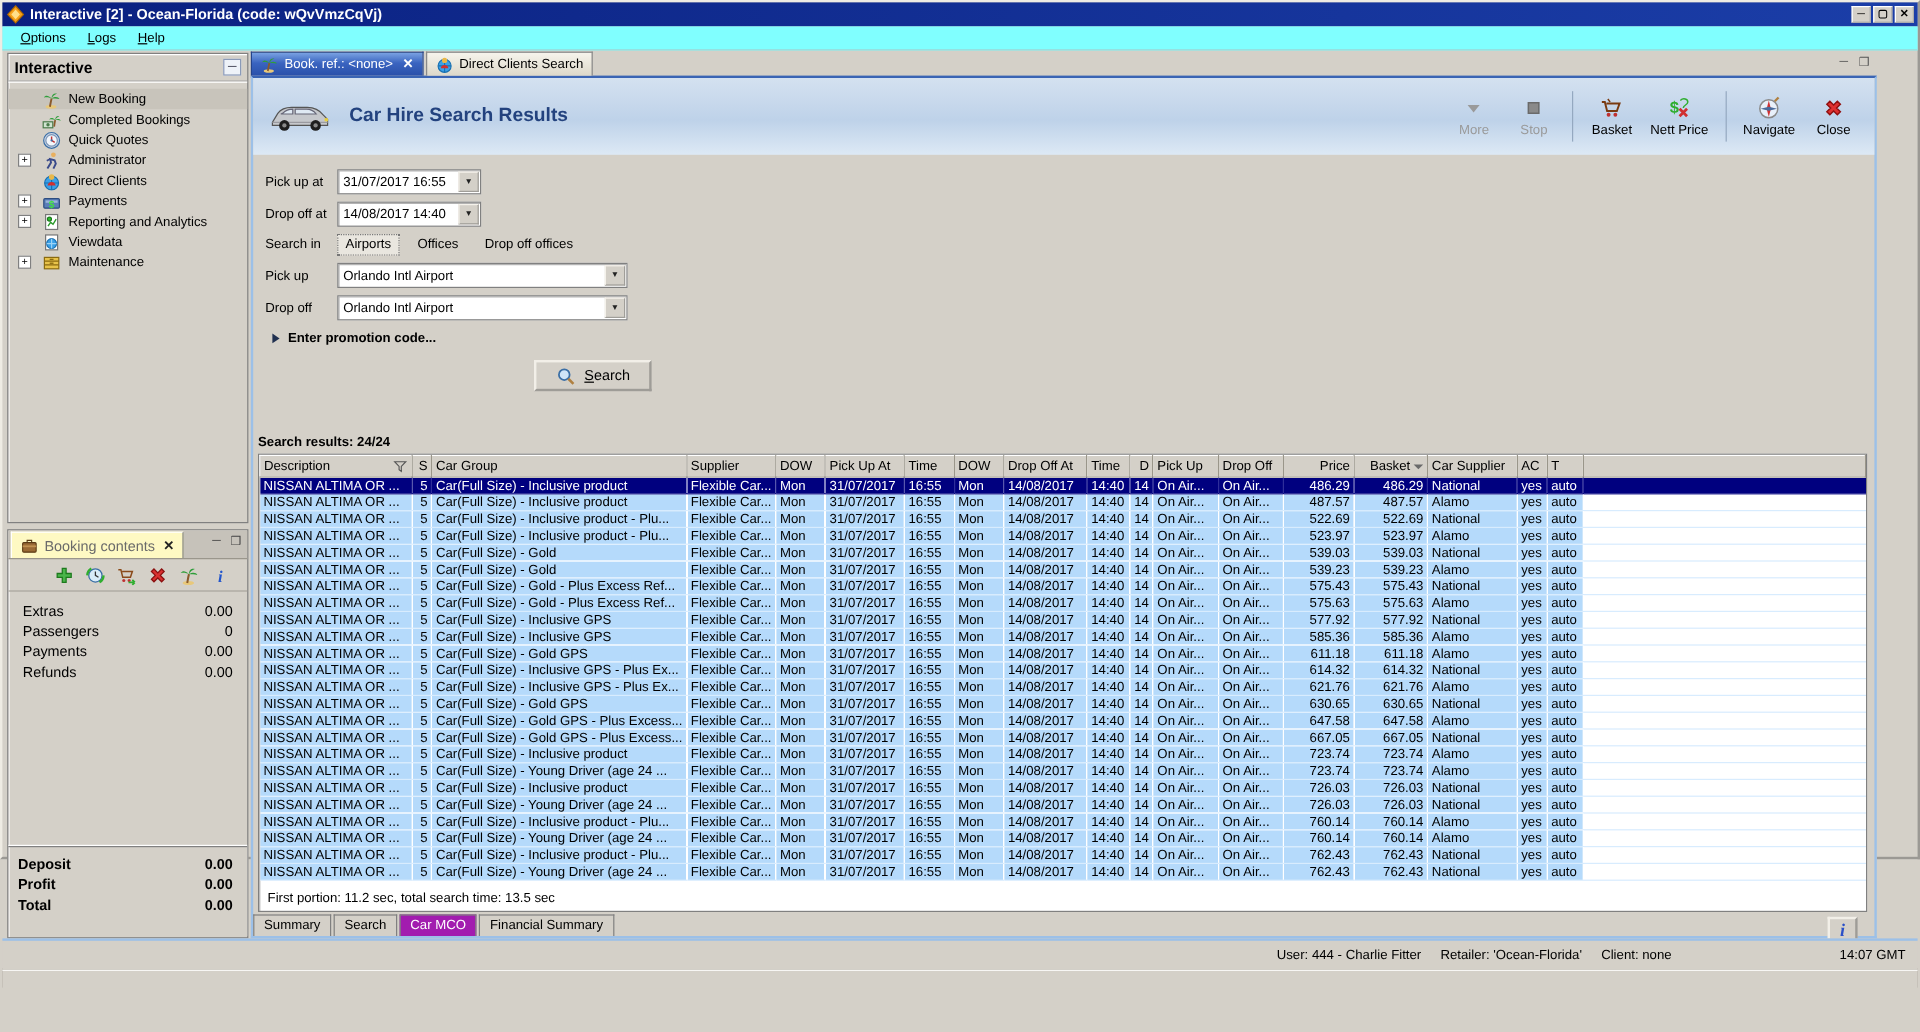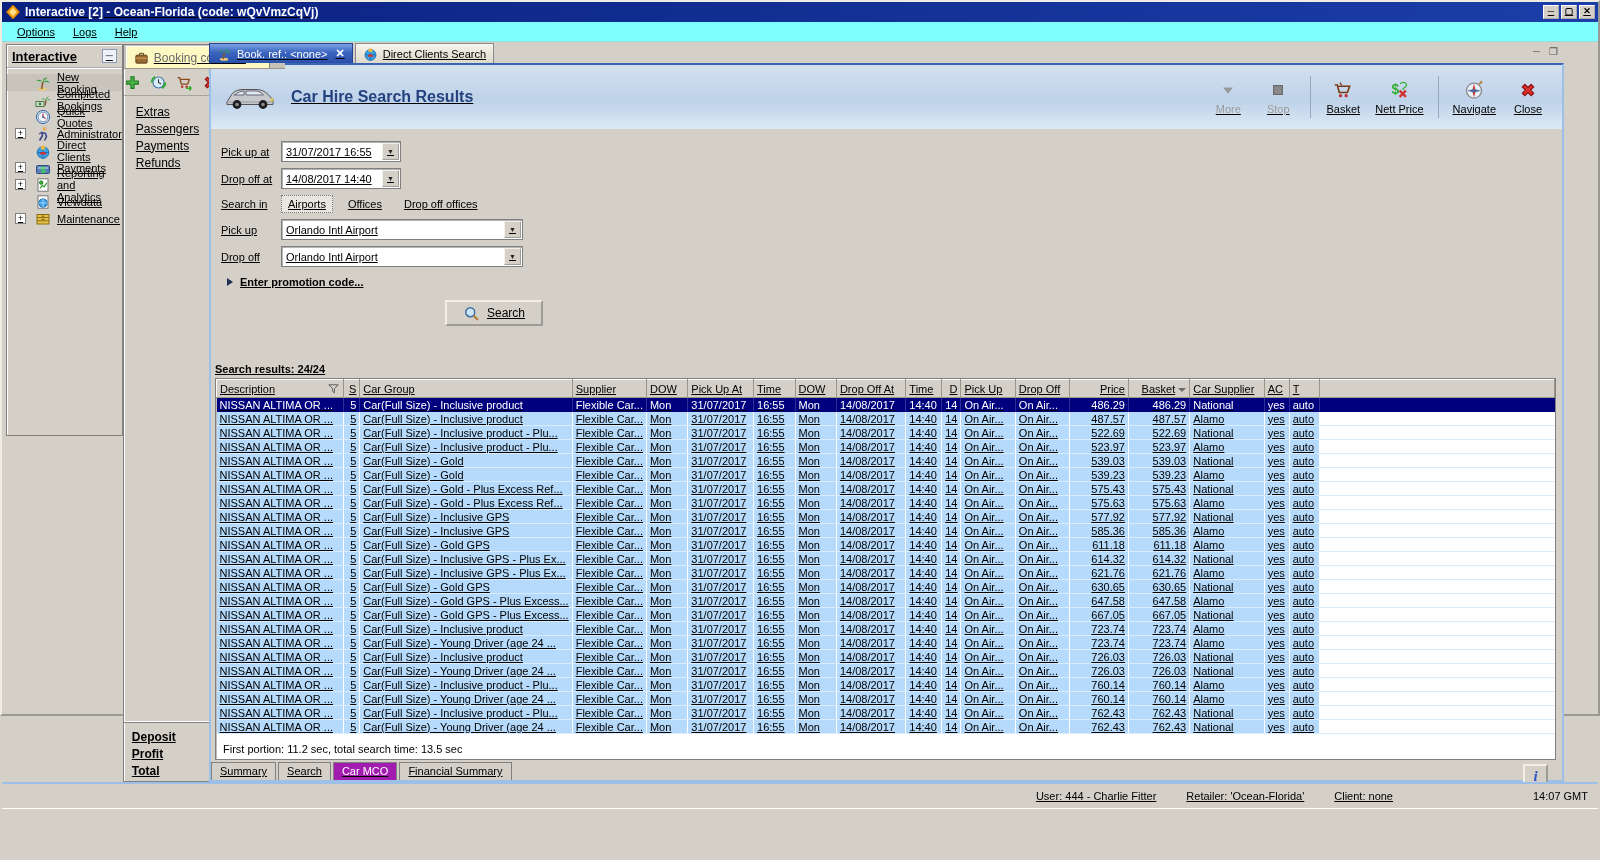--- a/index.html
+++ b/index.html
@@ -1,33 +1,33 @@
 <!DOCTYPE html>
 <html><head>
 <meta charset="utf-8">
 <style>
   * { box-sizing: border-box; margin:0; padding:0; }
   html,body { width:1600px; height:860px; overflow:hidden; }
   body { font-family:"Liberation Sans", sans-serif; font-size:11px; background:#d4d0c8; color:#000; }
-  .window { width:1600px; height:716px; border:2px outset #efece4; display:flex; flex-direction:column;text-decoration:underline; }
+  .window { width:1600px; height:716px; border:2px outset #efece4; display:flex; flex-direction:column; }
 
   
   .titlebar { height:20px; background:linear-gradient(90deg,#0a2080,#1b3ea8); color:#fff; display:flex; align-items:center; padding:0 3px; flex:0 0 auto; }
   .titlebar .appicon { width:16px; height:16px; margin-right:4px; }
   .titlebar .ttl { font-weight:bold; font-size:12px; letter-spacing:0; }
   .winbtns { margin-left:auto; display:flex; gap:2px; }
   .winbtn { width:16px; height:14px; background:#d4d0c8; border:1px outset #fff; color:#000; font-size:9px; line-height:11px; text-align:center; font-weight:bold; }
 
   
   .menubar { height:20px; background:#80ffff; display:flex; align-items:center; padding-left:6px; flex:0 0 auto; border-bottom:1px solid #9adada; }
   .menuitem { padding:2px 9px; }
 
   
   .content { flex:1 1 auto; display:flex; height:778px; }
-  .left-col { width:201px; margin:2px 2px 0 4px; display:flex; flex-direction:row; flex:0 0 auto; }
+  .left-col { width:201px; margin:2px 2px 0 4px; display:flex; flex-direction:column; flex:0 0 auto; }
   .main-col { flex:1 1 auto; margin-right:34px; display:flex; flex-direction:column; }
 
   
   .interactive-panel { height:392px; border:1px solid #808080; background:#d4d0c8; margin-bottom:5px; display:flex; flex-direction:column; box-shadow:inset 1px 1px 0 #fff; }
   .panel-header { height:24px; display:flex; align-items:center; padding:0 5px; font-weight:bold; font-size:13px; border-bottom:2px groove #fff; }
   .collapse-btn { margin-left:auto; width:15px; height:14px; border:1px solid #8a9ab8; background:#eef2f8; font-size:10px; line-height:12px; text-align:center; color:#334; }
   .tree { padding-top:5px; }
   .tree-row { height:17px; display:flex; align-items:center; }
   .tree-row.selected { background:#c8c4bb; }
   .expander { width:11px; height:11px; border:1px solid #808080; background:#fff; font-size:9px; line-height:9px; text-align:center; margin-left:8px; flex:0 0 auto; }
@@ -40,21 +40,21 @@
   .bp-tabrow { height:24px; background:#c6c2ba; display:flex; align-items:flex-end; position:relative; border-bottom:1px solid #9a968c; }
   .bp-tab { display:flex; align-items:center; gap:5px; height:22px; padding:0 7px; background:#fef9c3; border:1px solid #fff; border-right-color:#808080; border-bottom:none; color:#6a6a6a; font-size:12px; margin-left:2px; }
   .bp-close { color:#222; font-weight:bold; font-size:11px; margin-left:2px; }
   .bp-winbtns { position:absolute; right:5px; top:3px; display:flex; gap:8px; color:#444; font-size:10px; }
   .bp-toolbar { height:27px; display:flex; align-items:center; justify-content:flex-end; gap:9px; padding-right:14px; border-bottom:1px solid #a8a49c; }
   .bp-toolbar .ic { width:17px; height:17px; }
   .bp-rows { padding:7px 12px 0 12px; font-size:12px; }
   .bp-row { display:flex; height:17px; align-items:center; }
   .bp-row .v { margin-left:auto; }
   .bp-fill { flex:1 1 auto; }
-  .bp-totals { border-top:1px solid #808080; box-shadow:0 -1px 0 #fff; padding:5px 12px 2px 8px; font-size:12px; font-weight:bold; }
+  .bp-totals { border-top:1px solid #808080; box-shadow:0 -1px 0 #fff; padding:5px 12px 19px 8px; font-size:12px; font-weight:bold; }
   .bp-totals .bp-row { height:17px; }
 
   
   .doc-tabs { height:21px; display:flex; align-items:flex-end; position:relative; }
   .doc-tab { display:flex; align-items:center; gap:5px; height:20px; padding:0 7px; font-size:11px; border:1px solid #8a8a8a; border-bottom:none; }
   .doc-tab.active { background:linear-gradient(180deg,#7aa2e2 0%,#3a64c0 45%,#2a50aa 100%); color:#fff; border-color:#24448c; }
   .doc-tab.inactive { background:linear-gradient(180deg,#f6f4ec,#ddd8ca); color:#000; margin-left:2px; }
   .doc-tab .ic { width:15px; height:15px; }
   .tab-x { font-weight:bold; font-size:11px; color:#fff; margin-left:3px; }
   .mdi-btns { position:absolute; right:6px; top:4px; display:flex; gap:9px; color:#555; font-size:10px; }
@@ -102,21 +102,21 @@
   
   .status-row { flex:1 1 auto; position:relative; }
   .status-text { position:absolute; left:12px; bottom:5px; }
   .info-btn { position:absolute; right:14px; top:4px; width:25px; height:25px; background:#d4d0c8; border:2px outset #f2efe8; text-align:center; font-family:"Liberation Serif", serif; font-style:italic; font-weight:bold; font-size:15px; color:#2a50c8; line-height:21px; }
   .bottom-tabs { height:20px; flex:0 0 auto; display:flex; align-items:flex-end; padding-left:0; }
   .btab { padding:2px 8px 3px; border:1px solid #808080; border-bottom:none; background:#d4d0c8; margin-right:2px; }
   .btab.active { background:#a21caf; color:#fff; }
 
   
   .statusbar { height:26px; flex:0 0 auto; display:flex; align-items:center; border-top:2px solid #9cc0e8; position:relative; background:#d4d0c8; }
-  .sb-group { margin-left:auto; margin-right:205px; display:flex; gap:30px; }
+  .sb-group { margin-left:auto; margin-right:205px; display:flex; gap:16px; }
   .sb-time { position:absolute; right:10px; }
   .bottom-strip { height:16px; flex:0 0 auto; border-top:1px solid #fff; background:#d4d0c8; box-shadow:0 -1px 0 #9a968c; }
   u { text-decoration:underline; }
 </style>
 </head>
 <body>
 
 <div class="window">
 
   <div class="titlebar">

